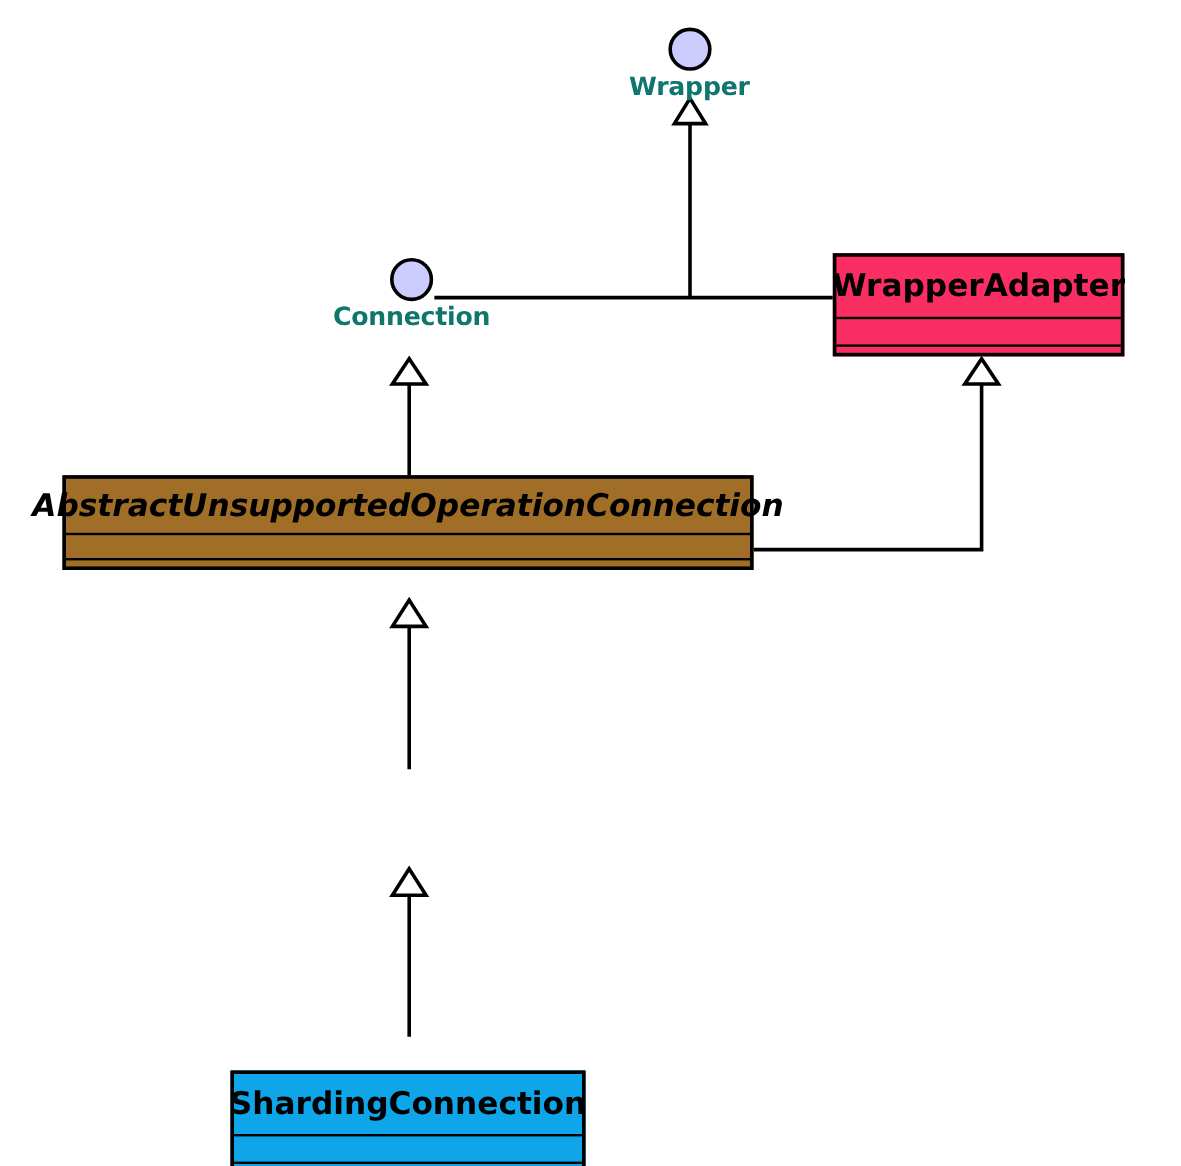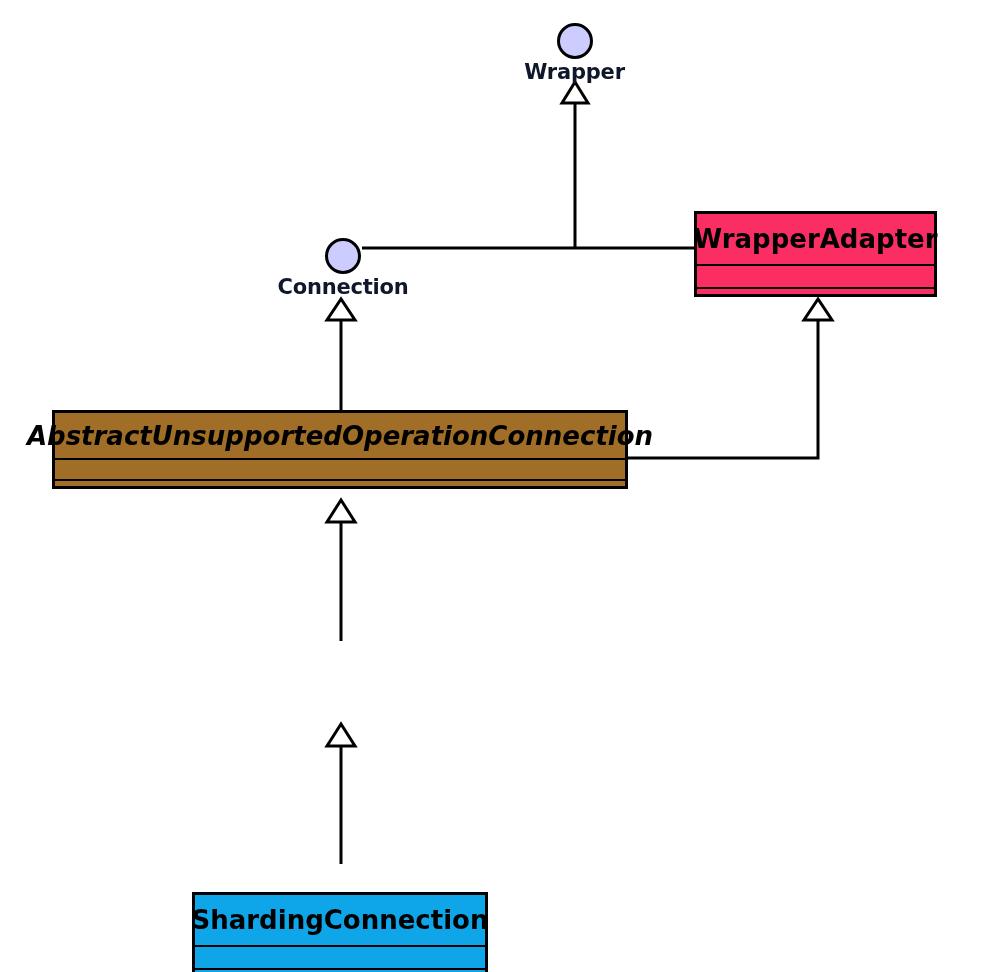--- a/index.html
+++ b/index.html
@@ -37,21 +37,21 @@
     height: 30px;
     border-radius: 50%;
     background: #CCCCFF;
     border: 3px solid #000000;
     box-sizing: content-box;
   }
   .iface-label {
     margin-top: 1px;
     font-size: 21px;
     font-weight: bold;
-    color: #0f172a;
+    color: #0f766e;
     white-space: nowrap;
     letter-spacing: -0.2px;
   }
 
   
   .clsbox {
     position: absolute;
     border: 3px solid #000000;
     box-sizing: border-box;
     display: flex;
@@ -120,34 +120,34 @@
       <line x1="341" y1="864" x2="341" y2="745" stroke="#000000" stroke-width="3"></line>
       <polygon points="341,724 327,746 355,746" fill="#ffffff" stroke="#000000" stroke-width="3" stroke-linejoin="miter"></polygon>
     </g>
   </svg>
 
   <div class="iface" style="left:508px; top:23px; width:133px;">
     <div class="iface-circle"></div>
     <div class="iface-label">Wrapper</div>
   </div>
 
-  <div class="iface" style="left:255px; top:238px; width:176px;">
+  <div class="iface" style="left:255px; top:215px; width:176px;">
     <div class="iface-circle"></div>
     <div class="iface-label">Connection</div>
   </div>
 
   <div class="clsbox theme-pink" style="left:694px; top:211px; width:243px; height:86px;">
     <div class="cls-title" style="height:50px;">WrapperAdapter</div>
     <div class="cls-sep"></div>
     <div class="cls-compartment" style="height:15px;"></div>
     <div class="cls-sep"></div>
     <div class="cls-compartment"></div>
   </div>
 
-  <div class="clsbox theme-brown" style="left:52px; top:410px; width:576px; height:79px;">
+  <div class="clsbox theme-brown" style="left:52px; top:396px; width:576px; height:79px;">
     <div class="cls-title italic" style="height:45px;">AbstractUnsupportedOperationConnection</div>
     <div class="cls-sep"></div>
     <div class="cls-compartment" style="height:13px;"></div>
     <div class="cls-sep"></div>
     <div class="cls-compartment"></div>
   </div>
 
 
   <div class="clsbox theme-yellow" style="left:192px; top:864px; width:296px; height:86px;">
     <div class="cls-title" style="height:50px;">ShardingConnection</div>

